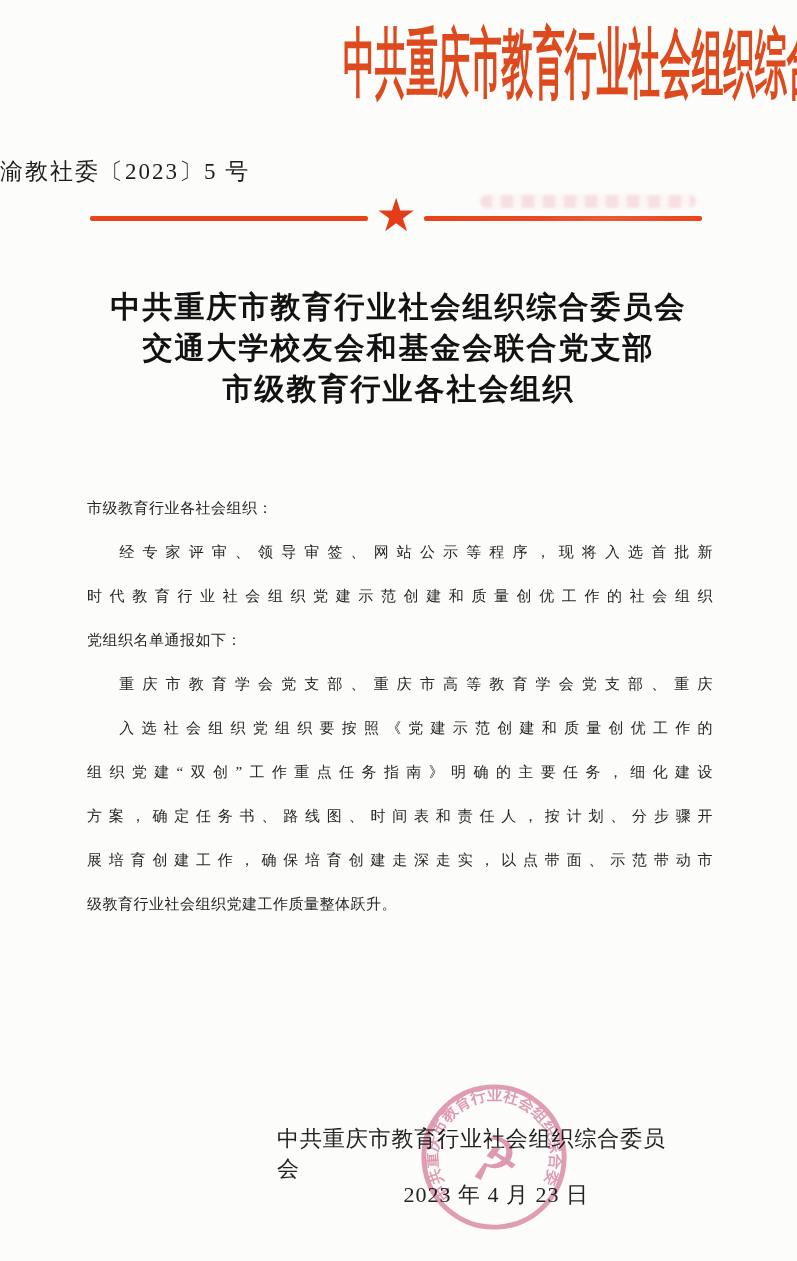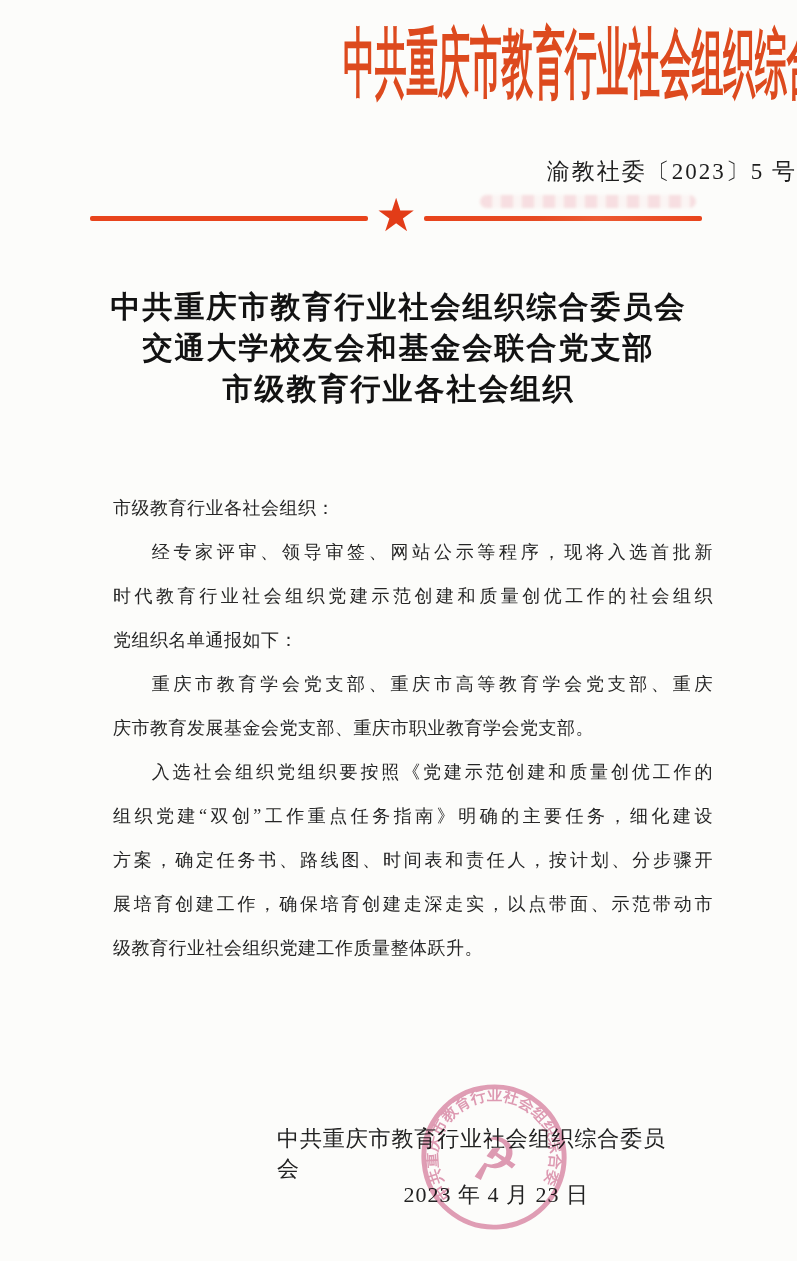--- a/index.html
+++ b/index.html
@@ -16,21 +16,21 @@
   .banner-text{
     display:inline-block;white-space:nowrap;
     font-family:"Liberation Serif","DejaVu Serif",serif;
     font-weight:900;font-size:66px;line-height:88px;
     color:#dd4a1e;
     transform:scale(0.48,1.14);transform-origin:center center;
   }
   
   .docnum{
     position:absolute;top:156px;left:0;right:0;
-    text-align:right;font-size:23px;letter-spacing:2px;color:#1d1d1d;
+    text-align:left;font-size:23px;letter-spacing:2px;color:#1d1d1d;
   }
   
   .divider{position:absolute;top:196px;left:90px;width:612px;height:44px;display:flex;align-items:center;}
   .dline{flex:1;height:5px;background:#e8441c;border-radius:2px;}
   .dline.right{background:linear-gradient(90deg,#e8441c 0%,#e64a22 40%,#ec5a32 62%,#e8441c 100%);}
   .star{font-size:46px;line-height:1;color:#e23c18;margin:0 7px;transform:translateY(-3px);
         font-family:"DejaVu Sans",sans-serif;}
   
   .ghost{
     position:absolute;left:480px;top:195px;width:216px;height:13px;border-radius:7px;
@@ -41,21 +41,21 @@
   .title{
     position:absolute;top:286px;left:0;right:0;text-align:center;
     font-family:"DejaVu Sans","Liberation Sans",sans-serif;
     font-weight:700;font-size:30px;line-height:41px;letter-spacing:2px;color:#121212;
   }
   
   .body{
     position:absolute;top:486px;left:87px;width:626px;color:#262626;
   }
   .bline{
-    font-size:18px;line-height:44px;text-align:justify;letter-spacing:.5px;margin-left:26px;
+    font-size:15px;line-height:44px;text-align:justify;letter-spacing:.5px;
   }
   .bline.fill{text-align-last:justify;}
   .bline.indent{text-indent:2.15em;font-family:Liberation Serif, serif;}
   .upen{position:relative;}
   .upen::after{
     content:"";position:absolute;left:-5px;right:-8px;bottom:-8px;height:6px;
     border:2.5px solid #e73118;border-radius:50%;background:transparent;
   }
   
   .sig{
@@ -102,21 +102,20 @@
     <div>交通大学校友会和基金会联合党支部</div>
     <div>市级教育行业各社会组织</div>
   </div>
 
   <div class="body" id="bodyLines">
       <div class="bline"><span>市级教育行业各社会组织：</span></div>
       <div class="bline indent fill"><span>经专家评审、领导审签、网站公示等程序，现将入选首批新</span></div>
       <div class="bline fill"><span>时代教育行业社会组织党建示范创建和质量创优工作的社会组织</span></div>
       <div class="bline"><span>党组织名单通报如下：</span></div>
       <div class="bline indent fill"><span>重庆市教育学会党支部、重庆市高等教育学会党支部、重庆</span></div>
-      <div class="bline"><span>庆市教育发展基金会党支部、重庆市职业教育学会党支部。</span></div>
       <div class="bline indent fill"><span>入选社会组织党组织要按照《党建示范创建和质量创优工作的</span></div>
       <div class="bline fill"><span>组织党建“双创”工作重点任务指南》明确的主要任务，细化建设</span></div>
       <div class="bline fill"><span>方案，确定任务书、路线图、时间表和责任人，按计划、分步骤开</span></div>
       <div class="bline fill"><span>展培育创建工作，确保培育创建走深走实，以点带面、示范带动市</span></div>
       <div class="bline"><span>级教育行业社会组织党建工作质量整体跃升。</span></div>
     </div>
 
   <div class="sig">中共重庆市教育行业社会组织综合委员会</div>
 
   <div class="date">2023 年 4 月 23 日</div>

